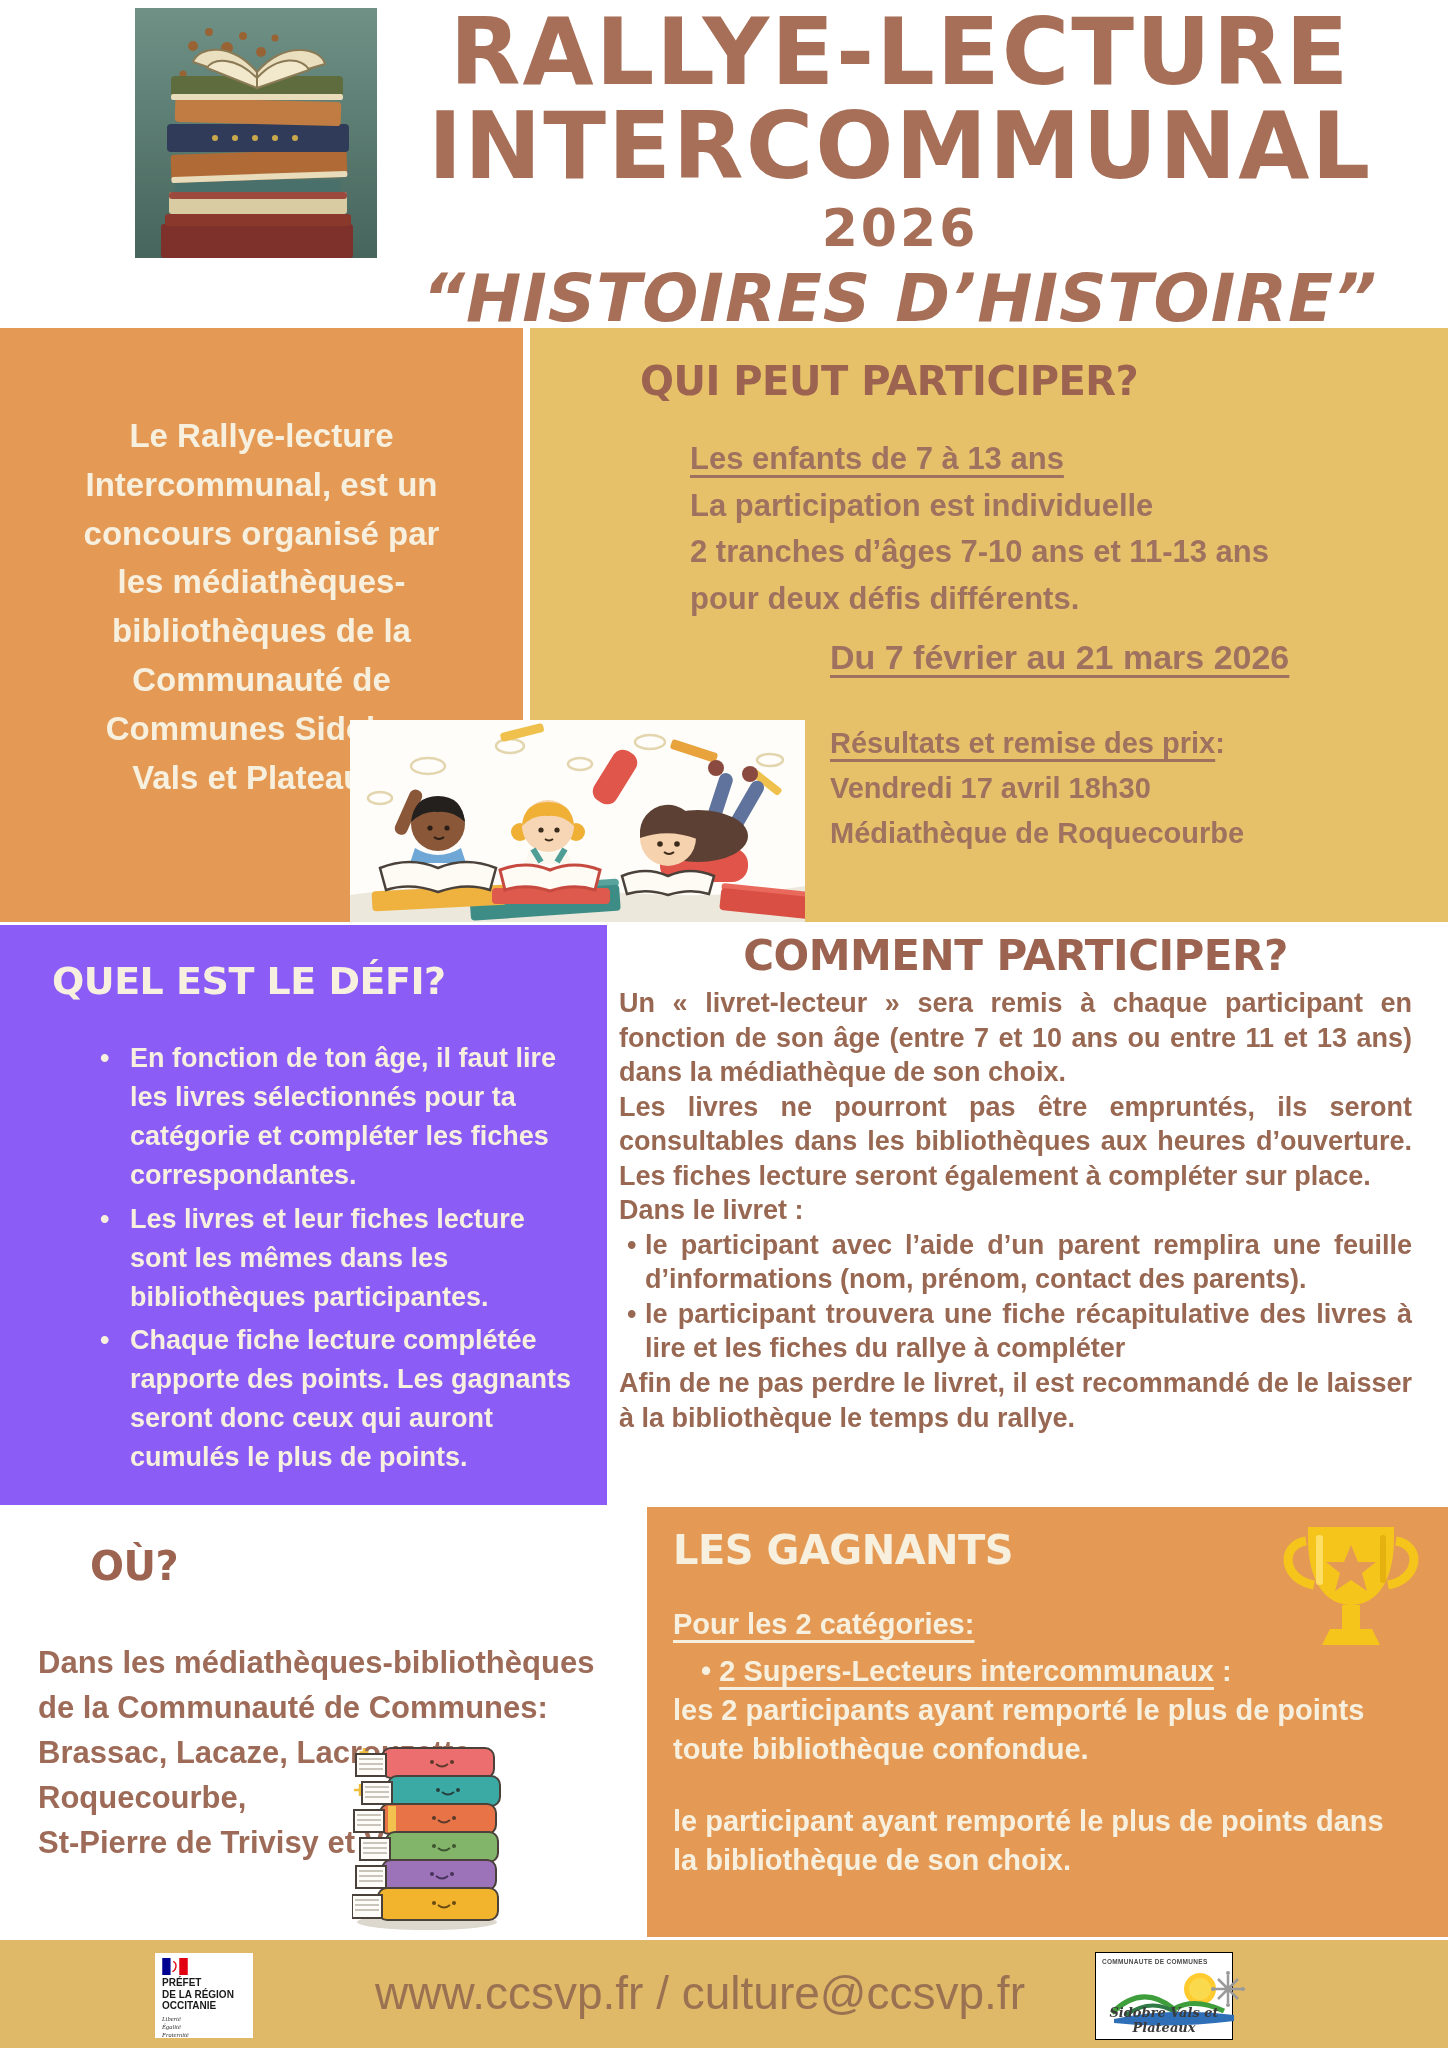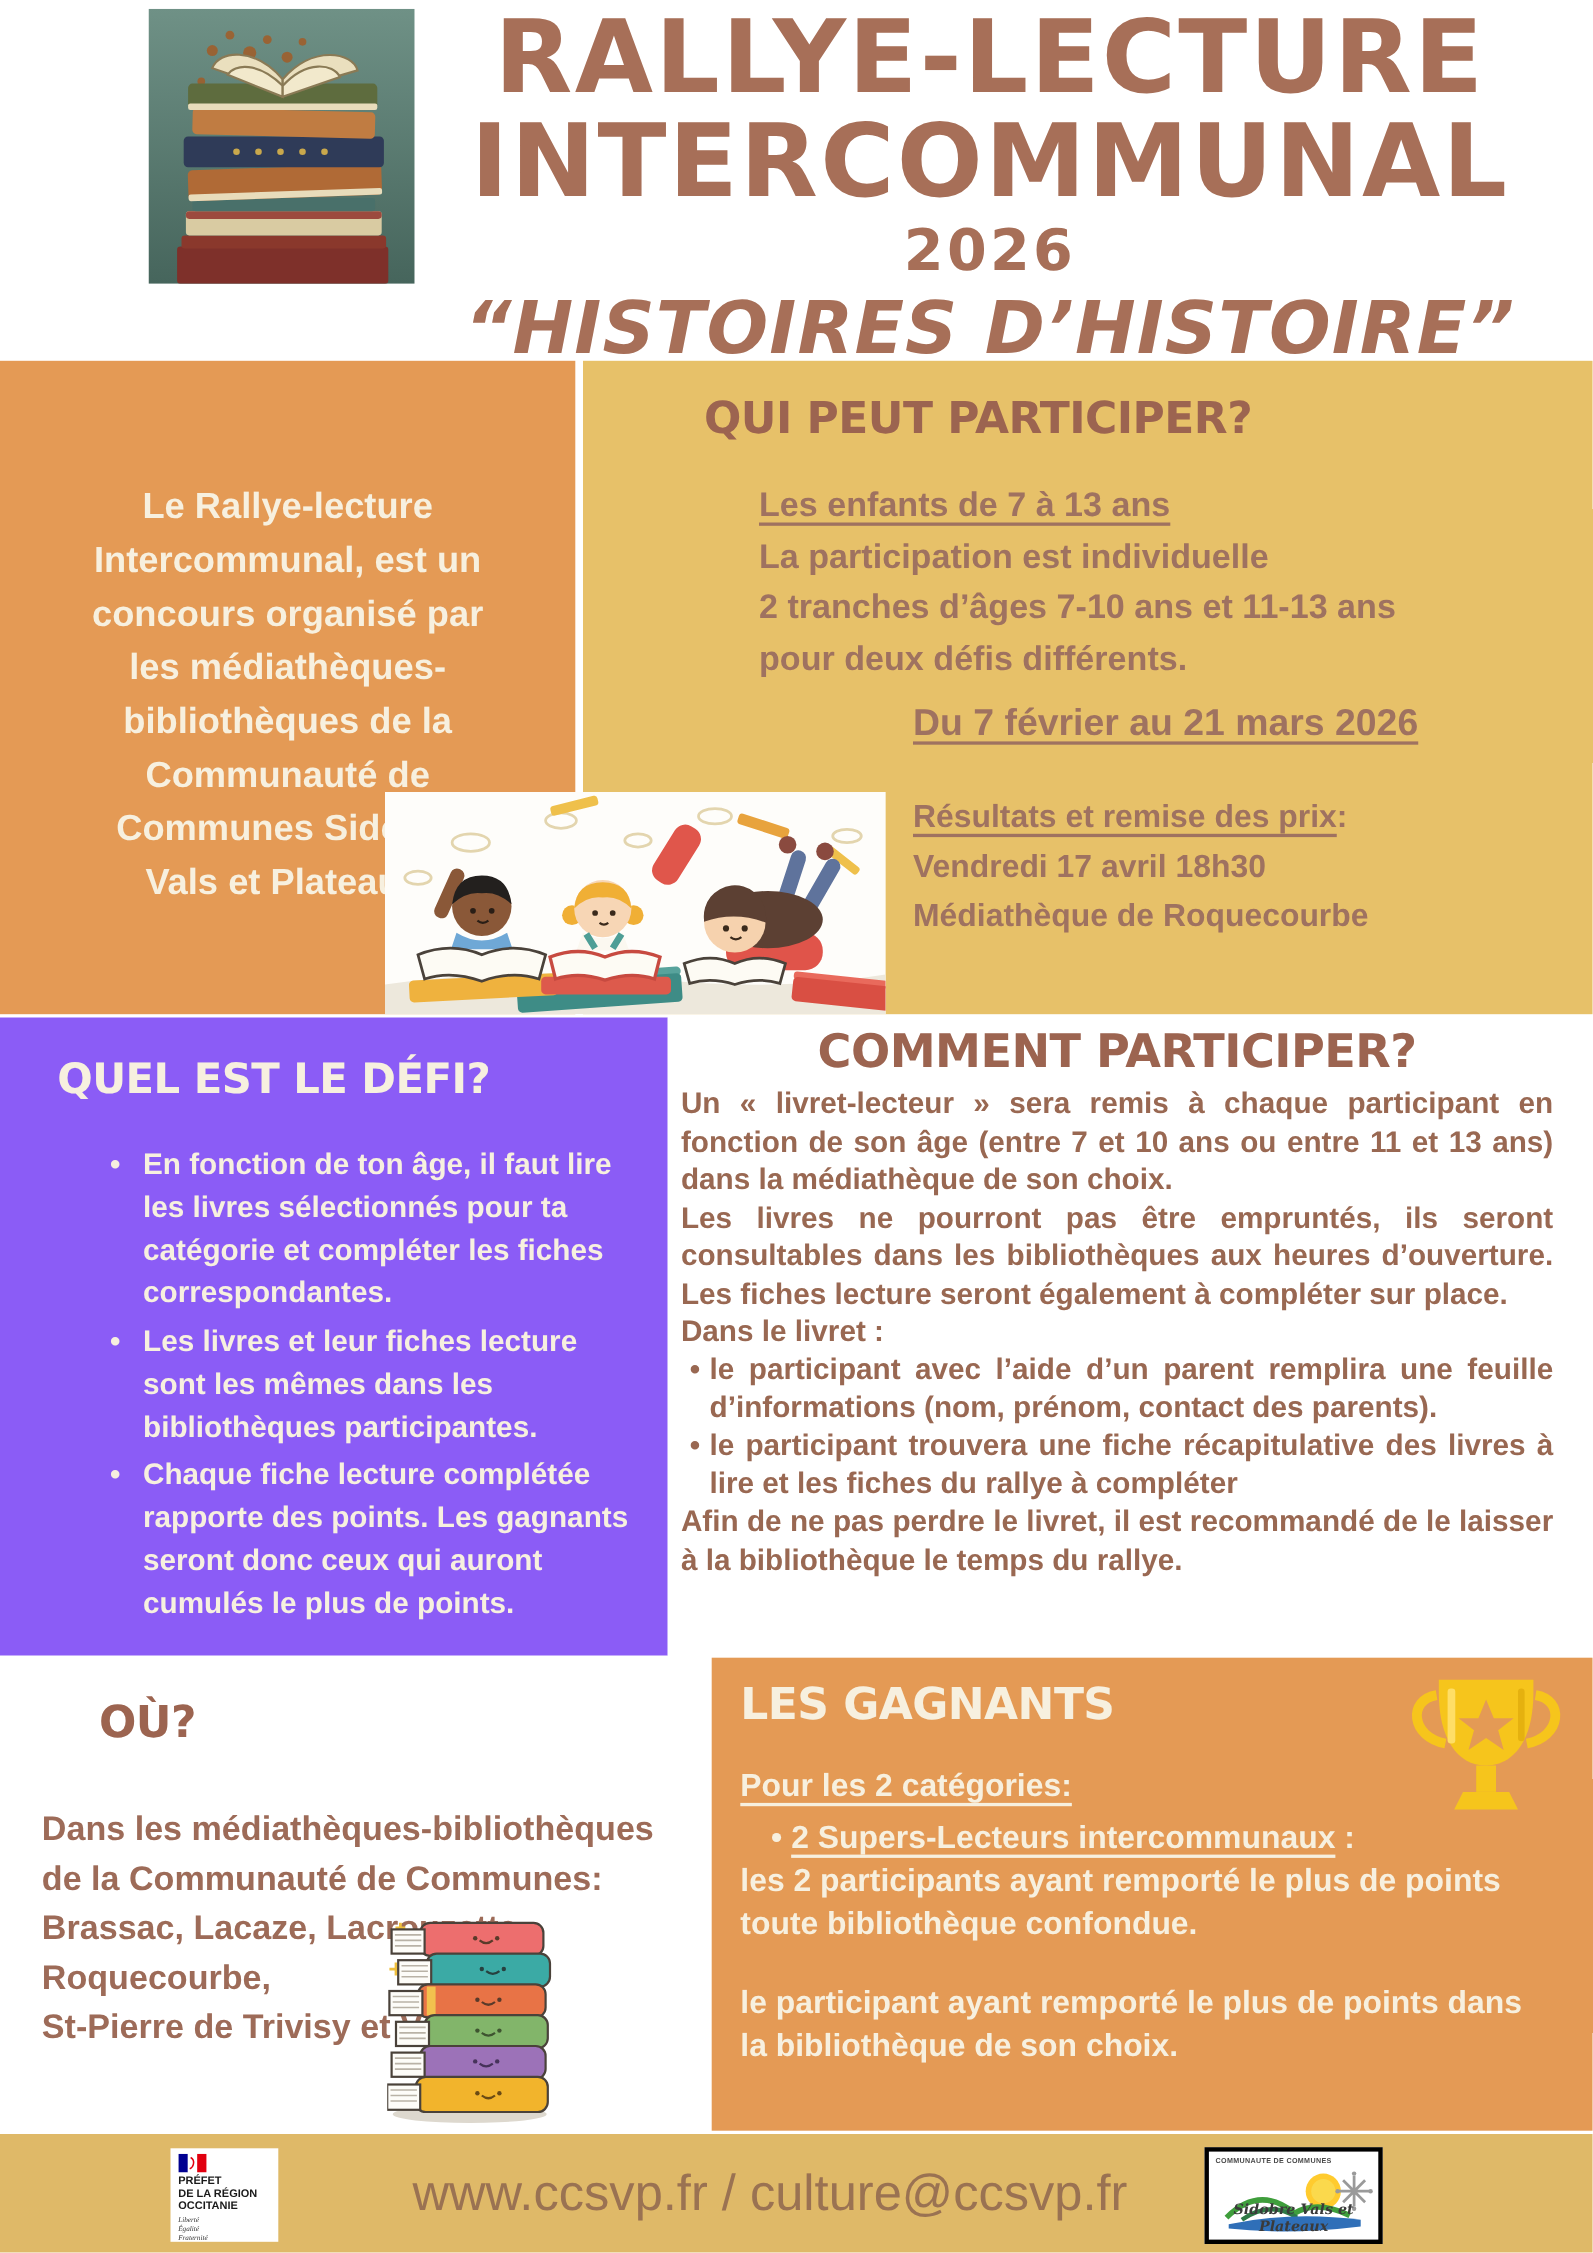--- a/index.html
+++ b/index.html
@@ -10,21 +10,21 @@
 
   
   .book-photo { left:135px; top:8px; width:242px; height:250px; }
   .title-wrap { left:380px; top:6px; width:1040px; text-align:center; color:#A76F58; }
   .title-line { font-size:92px; line-height:1.02; font-weight:bold; letter-spacing:2px; font-family:"DejaVu Sans", sans-serif; }
   .title-year { font-size:52px; font-weight:bold; letter-spacing:3px; margin-top:4px; font-family:"DejaVu Sans", sans-serif; }
   .title-quote { font-size:66px; font-weight:bold; font-style:italic; letter-spacing:1px; margin-top:2px; font-family:"DejaVu Sans", sans-serif; }
 
   
   .block-intro { left:0; top:328px; width:523px; height:594px; background:#E49A55; }
-  .intro-text { margin-top:108px; text-align:center; color:#F7F0DF; font-weight:bold; font-size:33px; line-height:1.48; }
+  .intro-text { margin-top:84px; text-align:center; color:#F7F0DF; font-weight:bold; font-size:33px; line-height:1.48; }
   .block-who { left:530px; top:328px; width:918px; height:594px; background:#E7C169; padding:30px 30px 0 110px; }
   .sec-heading { font-family:"DejaVu Sans", sans-serif; font-weight:bold; letter-spacing:-0.5px; color:#9C6450; }
   .who-heading { font-size:40px; }
   .who-group { margin-left:50px; margin-top:32px; color:#9F7260; font-weight:bold; font-size:31px; line-height:1.5; }
   .u { text-decoration:underline; text-decoration-thickness:2.5px; text-underline-offset:6px; }
   .quand-heading { font-size:40px; margin-top:34px; }
   .date-line { margin-left:190px; margin-top:16px; color:#9F7260; font-weight:bold; font-size:34px; }
   .results-group { margin-left:190px; margin-top:44px; color:#9F7260; font-weight:bold; font-size:29px; line-height:1.55; }
   .children-art { left:350px; top:720px; width:455px; height:202px; background:#ffffff; }
 
@@ -54,21 +54,21 @@
   .w-gap { height:34px; }
   .trophy { right:22px; top:14px; width:150px; height:165px; }
 
   
   .footer { left:0; top:1940px; width:1448px; height:108px; background:#DFB968; }
   .website { position:absolute; left:0; right:48px; top:26px; text-align:center; font-size:46px; color:#9A7252; }
   .prefet-box { position:absolute; left:155px; top:13px; width:98px; height:85px; background:#ffffff; padding:5px 0 0 7px; }
   .prefet-flag { width:26px; height:17px; display:block; }
   .prefet-name { font-size:10px; font-weight:bold; color:#1a1a1a; line-height:1.15; margin-top:2px; letter-spacing:0; }
   .prefet-motto { font-size:6.5px; font-style:italic; color:#333; line-height:1.3; margin-top:3px; font-family:"Liberation Serif", serif; }
-  .ccsvp-box { position:absolute; left:1095px; top:12px; width:162px; height:88px; background:#ffffff; border:4px solid #000000; }
+  .ccsvp-box { position:absolute; left:1095px; top:12px; width:138px; height:88px; background:#ffffff; border:1px solid #000000; }
   .ccsvp-label { position:absolute; left:6px; top:5px; font-size:6.5px; font-weight:bold; color:#4a4a4a; letter-spacing:0.3px; }
   .ccsvp-name { position:absolute; left:0; right:0; bottom:4px; text-align:center; font-size:13px; font-style:italic; font-weight:bold; color:#3a3a3a; font-family:"DejaVu Serif", serif; }
 </style>
 </head>
 <body>
 
 <div id="poster">
 
   <div class="abs book-photo">
     <svg viewBox="0 0 242 250" width="242" height="250">

